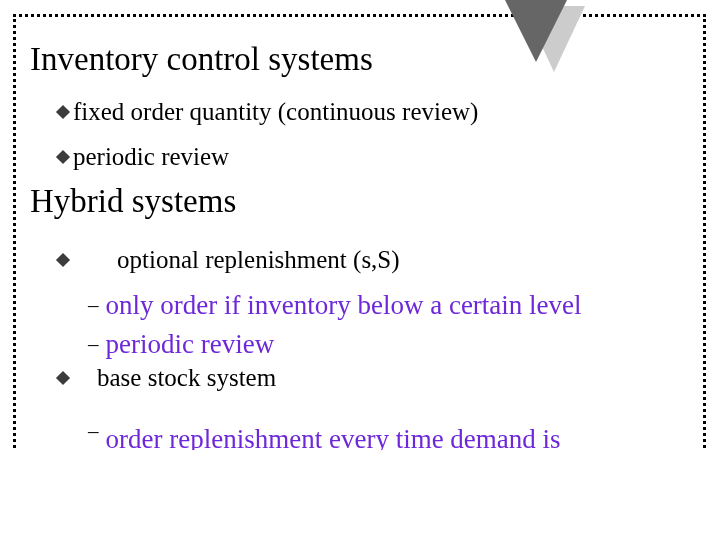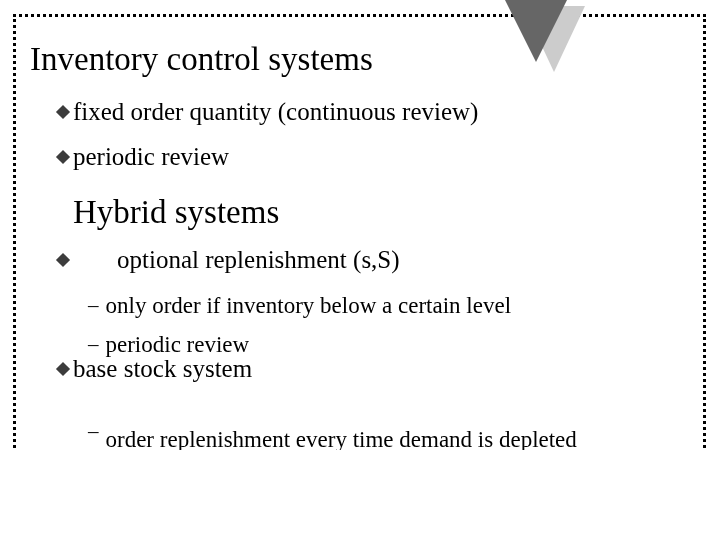--- a/index.html
+++ b/index.html
@@ -47,21 +47,21 @@
 
   .heading {
     position: absolute;
     font-size: 33px;
     line-height: 36px;
     letter-spacing: 0px;
     white-space: nowrap;
     color: #000000;
   }
   #heading-1 { left: 30px; top: 41px; }
-  #heading-2 { left: 30px; top: 194px; margin-left: 43px; }
+  #heading-2 { left: 30px; top: 183px; }
 
   .bullet-row {
     position: absolute;
     display: flex;
     align-items: flex-start;
     white-space: nowrap;
   }
 
   .diamond {
     display: inline-block;
@@ -76,38 +76,38 @@
 
   .bullet-text {
     font-size: 25px;
     line-height: 30px;
     color: #000000;
   }
 
   #bullet-1 { left: 58px; top: 97px; }
   #bullet-2 { left: 58px; top: 142px; }
   #bullet-3 { left: 58px; top: 245px; gap: 44px; }
-  #bullet-4 { left: 58px; top: 354px; }
+  #bullet-4 { left: 58px; top: 363px; gap: 24px; }
 
   .sub-row {
     position: absolute;
     display: flex;
     align-items: flex-start;
   }
   .dash {
     flex: 0 0 auto;
     font-size: 21px;
     line-height: 27px;
     margin-right: 7px;
     color: #000000;
   }
   .sub-text {
-    font-size: 23px;
+    font-size: 27px;
     line-height: 27px;
-    color: #000000;
+    color: #6d28d9;
   }
   #sub-1 { left: 88px; top: 292px; }
   #sub-2 { left: 88px; top: 331px; }
   #sub-3 { left: 88px; top: 418px; width: 540px; }
   #sub-3 .sub-text { white-space: normal; width: 500px; margin-top: 8px; }
 </style>
 </head>
 <body>
 
 <div id="slide">

